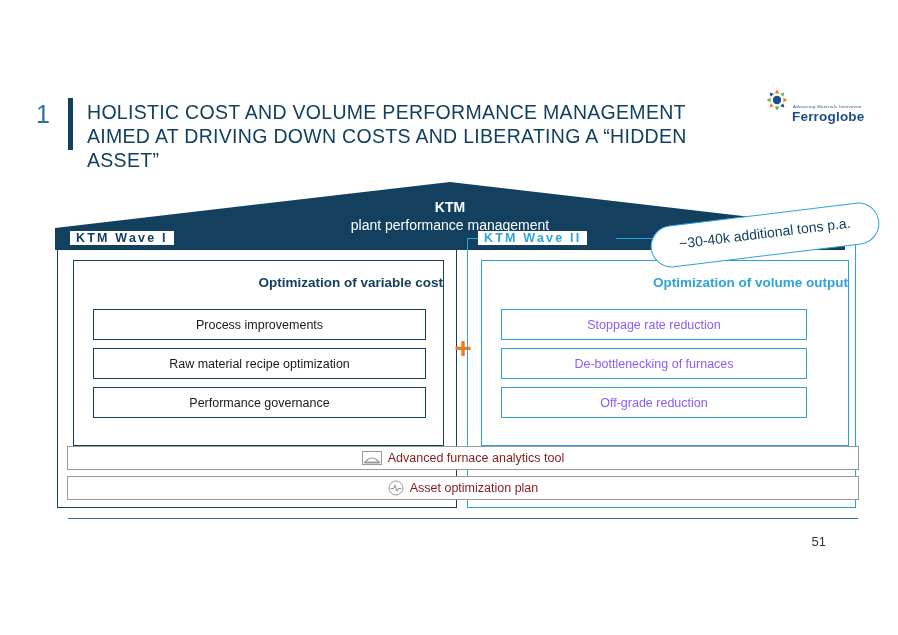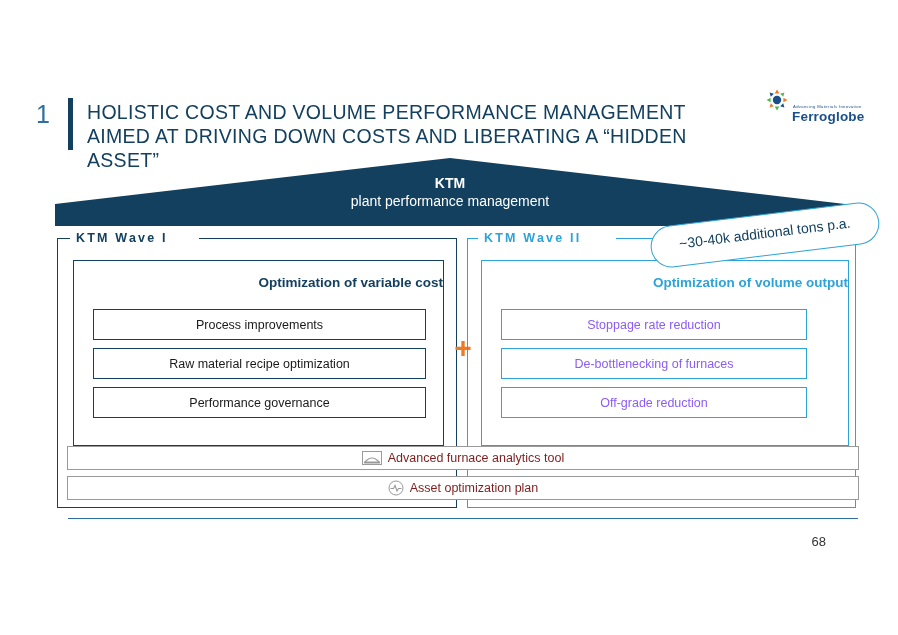--- a/index.html
+++ b/index.html
@@ -84,21 +84,21 @@
     top: 16px;
     font-size: 4.2px;
     color: #1b4f8a;
     letter-spacing: 0.35px;
   }
 
   
   .roof {
     position: absolute;
     left: 55px;
-    top: 158px;
+    top: 182px;
     width: 790px;
     height: 68px;
   }
   .roof svg { display: block; }
   .roof-text {
     position: absolute;
     left: 0;
     top: 16px;
     width: 790px;
     text-align: center;
@@ -381,15 +381,15 @@
     <span class="bar-icon">
       <svg width="16" height="16" viewBox="0 0 16 16">
         <circle cx="8" cy="8" r="7" fill="none" stroke="#9a9a9a"></circle>
         <path d="M2.5 8.5 H5.5 L7 5.5 L9 11 L10.5 8.5 H13.5" fill="none" stroke="#9a9a9a" stroke-width="1.1"></path>
       </svg>
     </span>
     <span>Asset optimization plan</span>
   </div>
 
   <div class="footer-rule"></div>
-  <div class="page-num">68</div>
+  <div class="page-num">51</div>
 
 </div>
 
 </body></html>

